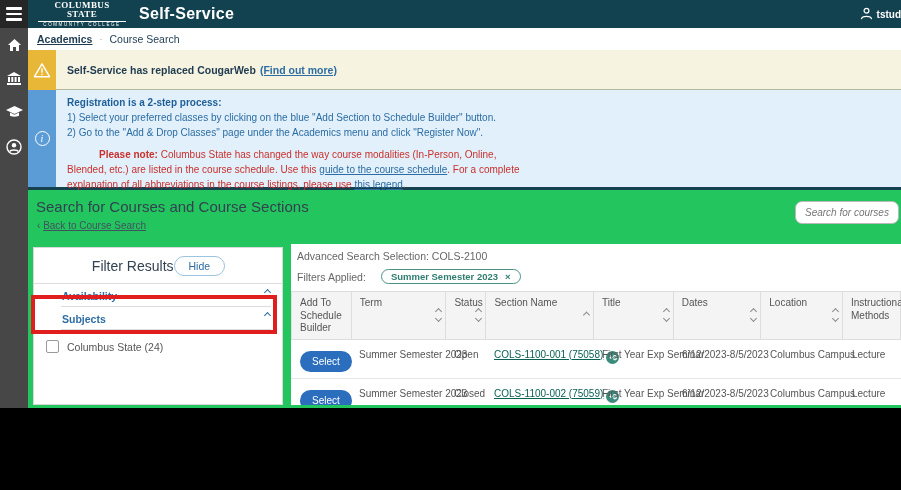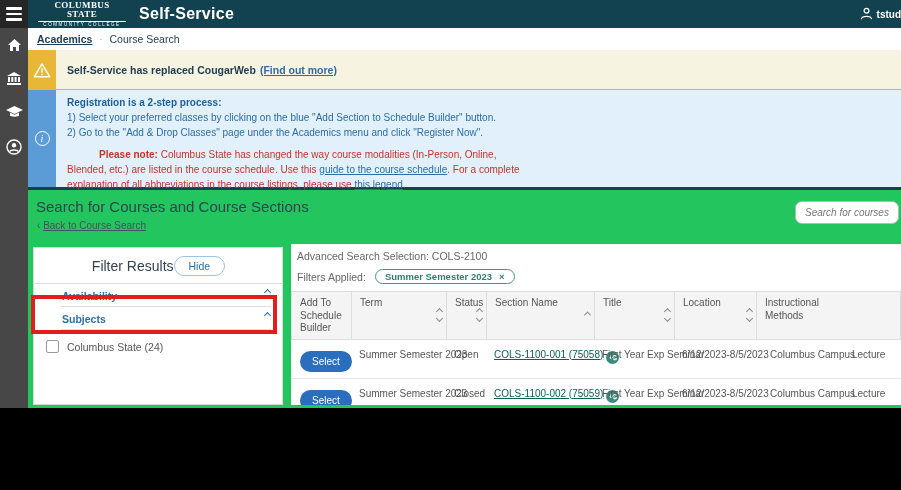--- a/index.html
+++ b/index.html
@@ -83,21 +83,21 @@
   .chev.up { transform:rotate(45deg); }
   .chev.down { transform:rotate(225deg); }
 
   .annotation { position:absolute; left:-3px; top:47px; width:246px; height:39px;
                 border:4px solid #e01e1e; z-index:5; pointer-events:none; }
 
   
   .results-panel { position:absolute; left:263px; top:54px; width:610px; height:161px;
                    background:#fff; overflow:hidden; }
   .adv { padding:6px 0 0 6px; font-size:10.5px; color:#666; }
-  .applied { display:flex; align-items:center; gap:9px; padding:7px 0 7px 6px; font-size:10.5px; color:#666; }
+  .applied { display:flex; align-items:center; gap:15px; padding:7px 0 7px 6px; font-size:10.5px; color:#666; }
   .pill { display:inline-flex; align-items:center; gap:7px; border:1px solid #4b9186; border-radius:10px;
           padding:1px 9px; font-size:9.5px; font-weight:bold; color:#2e7d6f; }
   .pill-x { cursor:pointer; font-weight:bold; }
 
   .thead { display:flex; background:#f4f4f4; border:1px solid #ddd; }
   .th { min-height:42px; padding:5px 3px 4px 8px; font-size:10px; color:#555; line-height:1.25;
         border-right:1px solid #ddd; position:relative; cursor:pointer; }
   .th:last-child { border-right:none; }
   .sort { position:absolute; right:4px; top:50%; transform:translateY(-50%);
           display:flex; flex-direction:column; gap:2px; color:#8a8a8a; }
@@ -266,20 +266,25 @@
               </span></div>
           <div class="th c-section"><span>Section Name</span>
             <span class="sort">
                 <span class="chev up"></span>
               </span></div>
           <div class="th c-title"><span>Title</span>
             <span class="sort">
                 <span class="chev up"></span>
                 <span class="chev down"></span>
               </span></div>
+          <div class="th c-dates"><span>Dates</span>
+            <span class="sort">
+                <span class="chev up"></span>
+                <span class="chev down"></span>
+              </span></div>
           <div class="th c-loc"><span>Location</span>
             <span class="sort">
                 <span class="chev up"></span>
                 <span class="chev down"></span>
               </span></div>
           <div class="th c-method"><span>Instructional Methods</span></div>
         </div>
 
         <div class="trow">
           <div class="td td-add c-add"><button class="select-btn">Select</button></div>

